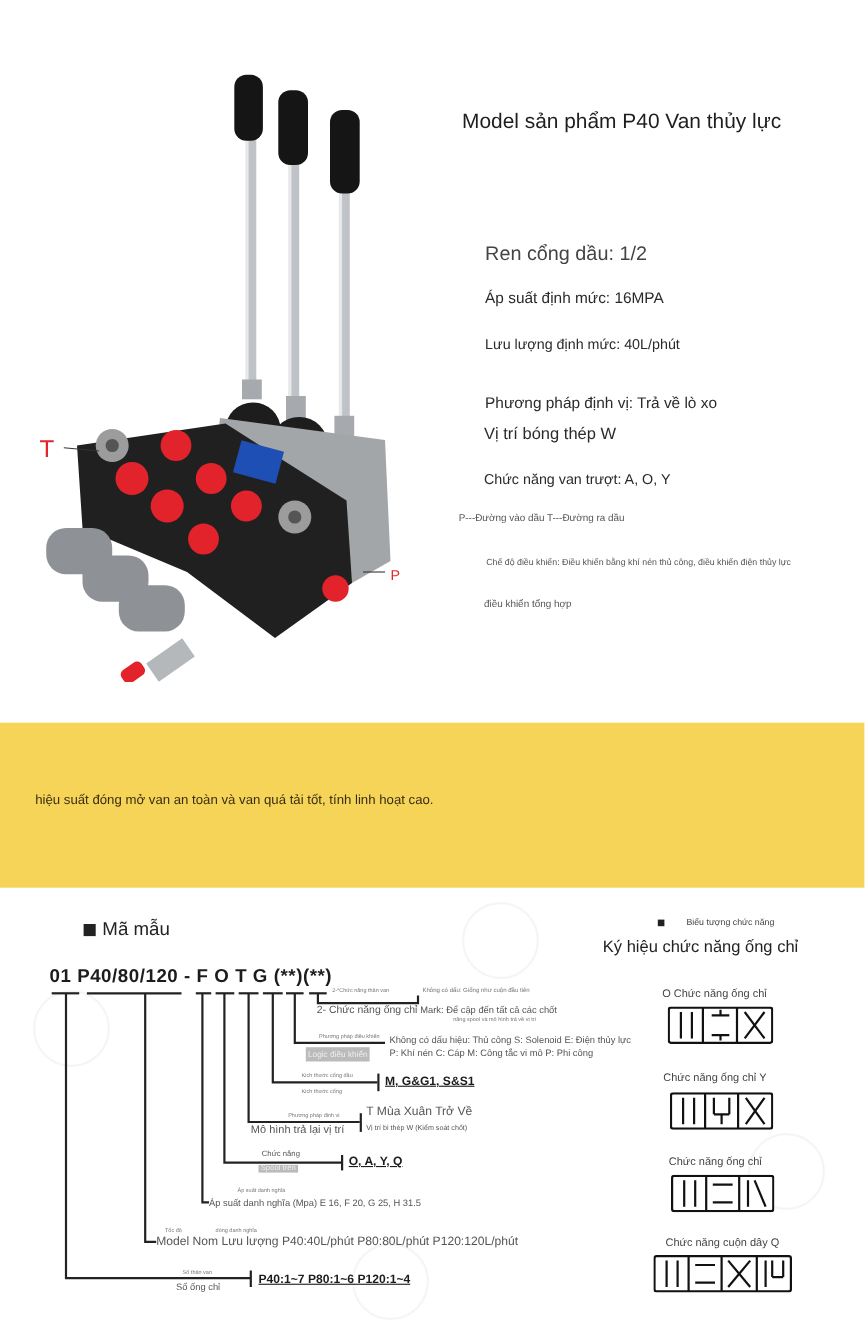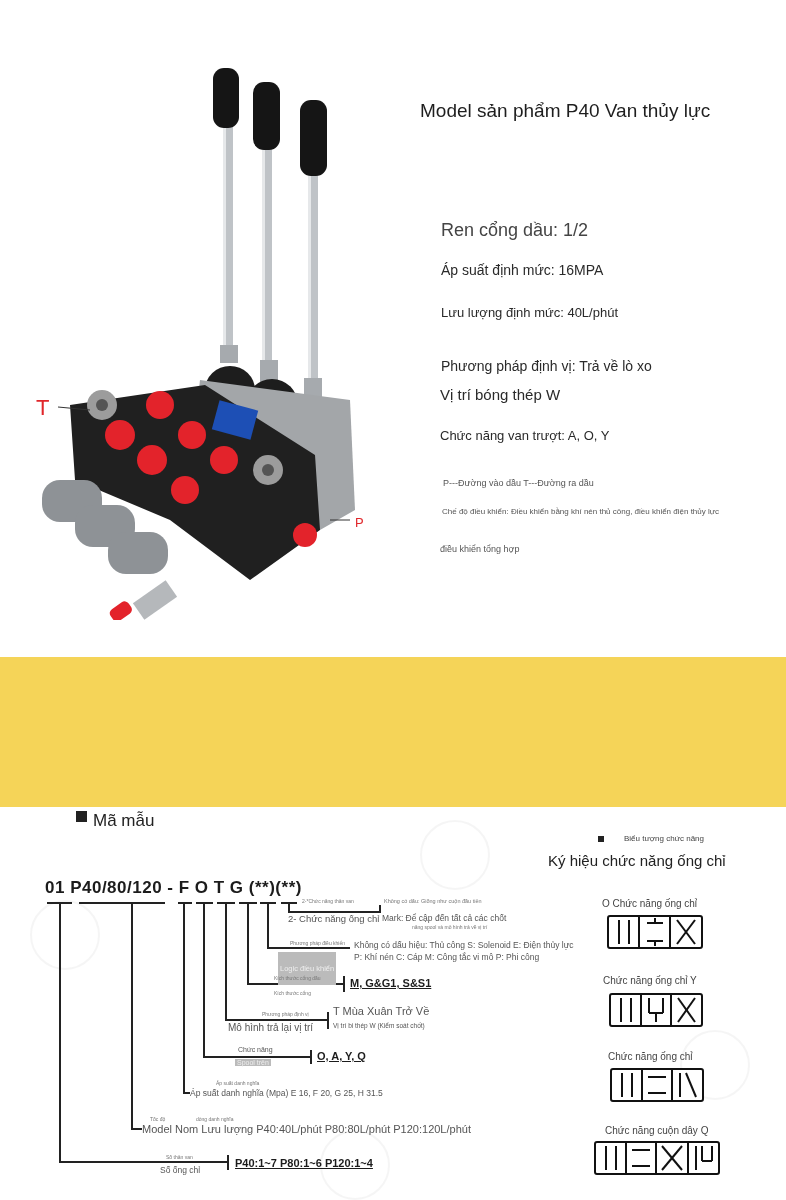--- a/index.html
+++ b/index.html
@@ -11,36 +11,36 @@
   
   .product-img { left: 20px; top: 60px; width: 400px; height: 560px; }
   .spec-title { left: 420px; top: 100px; font-size: 19px; color: #1e1e1e; white-space: nowrap; }
   .spec { left: 441px; color: #2a2a2a; white-space: nowrap; }
   .spec.s1 { top: 220px; font-size: 18px; color: #444; }
   .spec.s2 { top: 262px; font-size: 14px; }
   .spec.s3 { top: 305px; font-size: 13px; text-align: center; }
   .spec.s4 { top: 346px; font-size: 14px; margin-top: 12px; }
   .spec.s5 { left: 440px; top: 386px; font-size: 15px; }
   .spec.s6 { left: 440px; top: 428px; font-size: 13px; }
-  .spec.s7 { left: 443px; top: 466px; font-size: 9px; color: #555; margin-top: 12px; }
+  .spec.s7 { left: 417px; top: 466px; font-size: 9px; color: #555; }
   .spec.s8 { left: 442px; top: 507px; font-size: 8px; color: #555; }
   .spec.s9 { left: 440px; top: 544px; font-size: 9px; color: #555; }
 
   .label-T { left: 36px; top: 395px; font-size: 22px; color: #e0262a; font-weight: normal; }
   .label-P { left: 355px; top: 515px; font-size: 13px; color: #e0262a; }
 
   
   .band { left: 0; top: 657px; width: 786px; height: 150px; background: #f5d458; }
   .band p { position: absolute; color: #3a2e12; white-space: nowrap; font-size: 12px; }
   .band .l1 { left: 36px; top: 35px; }
   .band .l2 { left: 32px; top: 63px; }
   .band .l3 { left: 30px; top: 95px; font-size: 10.5px; }
 
   
-  .sec-title { left: 60px; top: 811px; font-size: 17px; color: #222; display: flex; align-items: flex-start; gap: 6px; padding-left: 16px; }
+  .sec-title { left: 60px; top: 835px; font-size: 17px; color: #222; display: flex; align-items: center; gap: 6px; padding-left: 16px; }
   .sq { display: inline-block; width: 11px; height: 11px; background: #222; }
   .code { left: 45px; top: 878px; font-size: 17px; font-weight: bold; color: #1c1c1c; white-space: nowrap; letter-spacing: 0.5px; }
   svg.lines { left: 0; top: 0; width: 786px; height: 1200px; }
 
   .tiny { font-size: 5px; color: #777; white-space: nowrap; }
   .ann { white-space: nowrap; color: #555; }
   .ann.bold { color: #1c1c1c; font-weight: bold; text-decoration: underline; }
 
   
   .legend-mini { left: 598px; top: 834px; font-size: 8px; color: #444; display: flex; align-items: center; gap: 20px; white-space: nowrap; }
@@ -126,20 +126,21 @@
 <div class="abs spec s2">Áp suất định mức: 16MPA</div>
 <div class="abs spec s3">Lưu lượng định mức: 40L/phút</div>
 <div class="abs spec s4">Phương pháp định vị: Trả về lò xo</div>
 <div class="abs spec s5">Vị trí bóng thép W</div>
 <div class="abs spec s6">Chức năng van trượt: A, O, Y</div>
 <div class="abs spec s7">P---Đường vào dầu T---Đường ra dầu</div>
 <div class="abs spec s8">Chế độ điều khiển: Điều khiển bằng khí nén thủ công, điều khiển điện thủy lực</div>
 <div class="abs spec s9">điều khiển tổng hợp</div>
 
 <div class="abs band">
+  <p class="l2">hiệu suất đóng mở van an toàn và van quá tải tốt, tính linh hoạt cao.</p>
 </div>
 
 <div class="abs sec-title">
   <span class="sq"></span>
   <span>Mã mẫu</span>
 </div>
 <div class="abs code">01  P40/80/120 - F  O  T  G (**)(**)</div>
 
 <svg class="abs lines">
   <g stroke="#222" stroke-width="2" fill="none">
@@ -175,21 +176,21 @@
   </g>
 </svg>
 
 <div class="abs tiny" style="left:302px;top:898px">2-*Chức năng thân van</div>
 <div class="abs ann" style="left:288px;top:913px;font-size:9.5px">2- Chức năng ống chỉ</div>
 <div class="abs tiny" style="left:384px;top:898px;font-size:5.5px">Không có dấu: Giống như cuộn đầu tiên</div>
 <div class="abs ann" style="left:382px;top:913px;font-size:8.5px">Mark: Để cập đến tất cả các chốt</div>
 <div class="abs tiny" style="left:412px;top:924px">năng spool và mô hình trả về vị trí</div>
 
 <div class="abs tiny" style="left:290px;top:940px">Phương pháp điều khiển</div>
-<div class="abs ann" style="left:278px;top:952px;font-size:7.5px;background:#bbb;color:#eee;padding:12px 2px">Logic điều khiển</div>
+<div class="abs ann" style="left:278px;top:952px;font-size:7.5px;background:#bbb;color:#eee;padding:2px 2px">Logic điều khiển</div>
 <div class="abs ann" style="left:354px;top:940px;font-size:8.5px">Không có dấu hiệu: Thủ công S: Solenoid E: Điện thủy lực</div>
 <div class="abs ann" style="left:354px;top:952px;font-size:8.5px">P: Khí nén C: Cáp M: Công tắc vi mô P: Phi công</div>
 
 <div class="abs tiny" style="left:274px;top:975px">Kích thước cổng dầu</div>
 <div class="abs tiny" style="left:274px;top:990px">Kích thước cổng</div>
 <div class="abs ann bold" style="left:350px;top:977px;font-size:11px">M, G&amp;G1, S&amp;S1</div>
 
 <div class="abs tiny" style="left:262px;top:1011px">Phương pháp định vị</div>
 <div class="abs ann" style="left:228px;top:1022px;font-size:10px">Mô hình trả lại vị trí</div>
 <div class="abs ann" style="left:333px;top:1005px;font-size:11px">T Mùa Xuân Trở Về</div>

